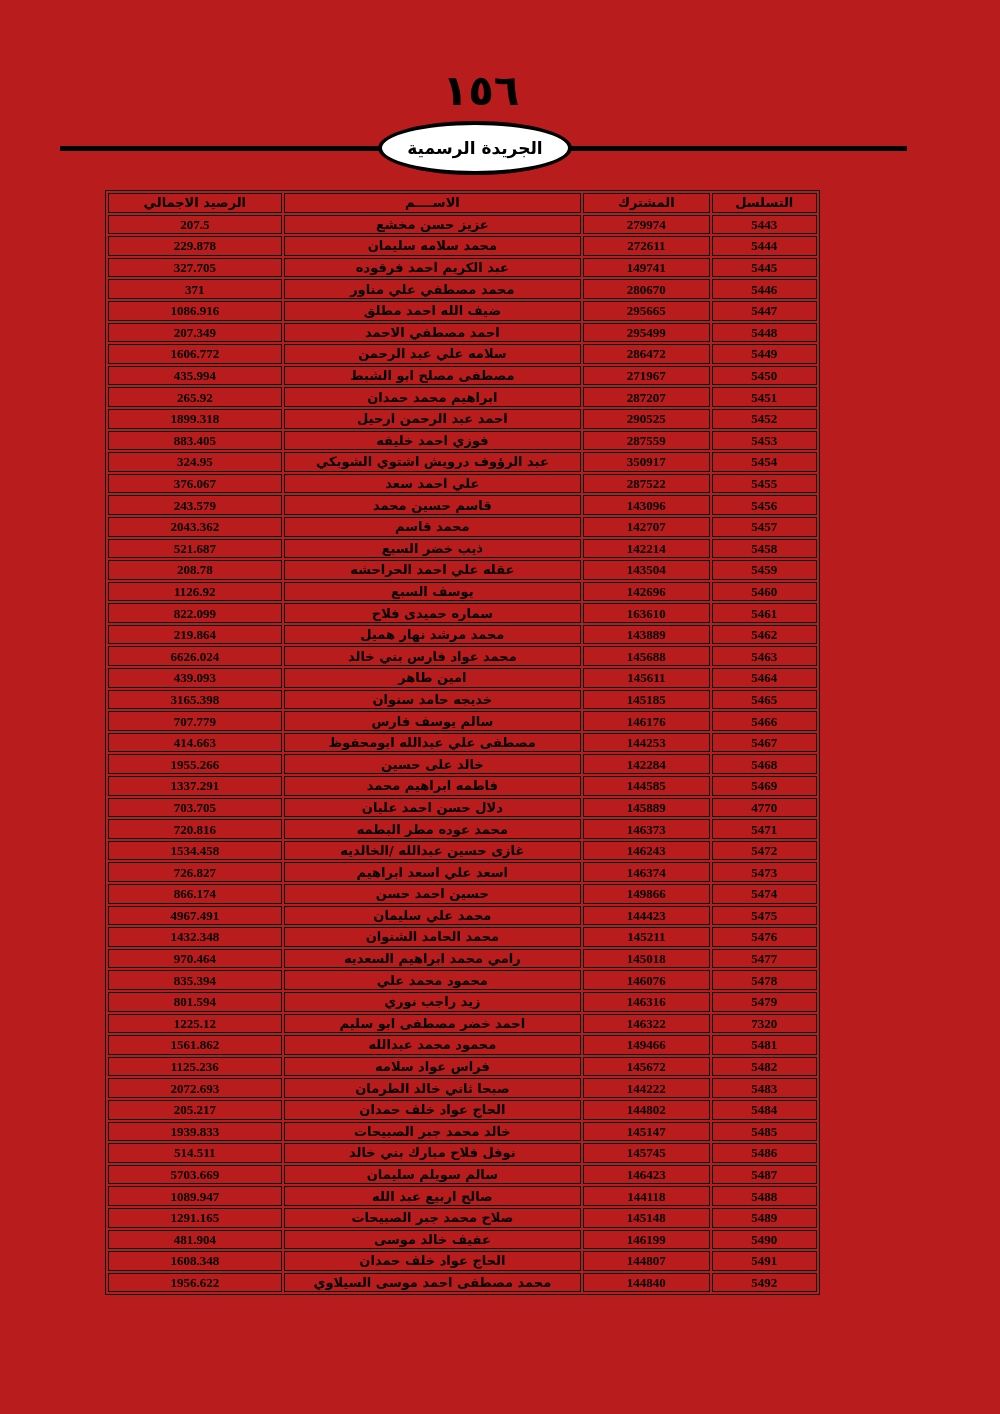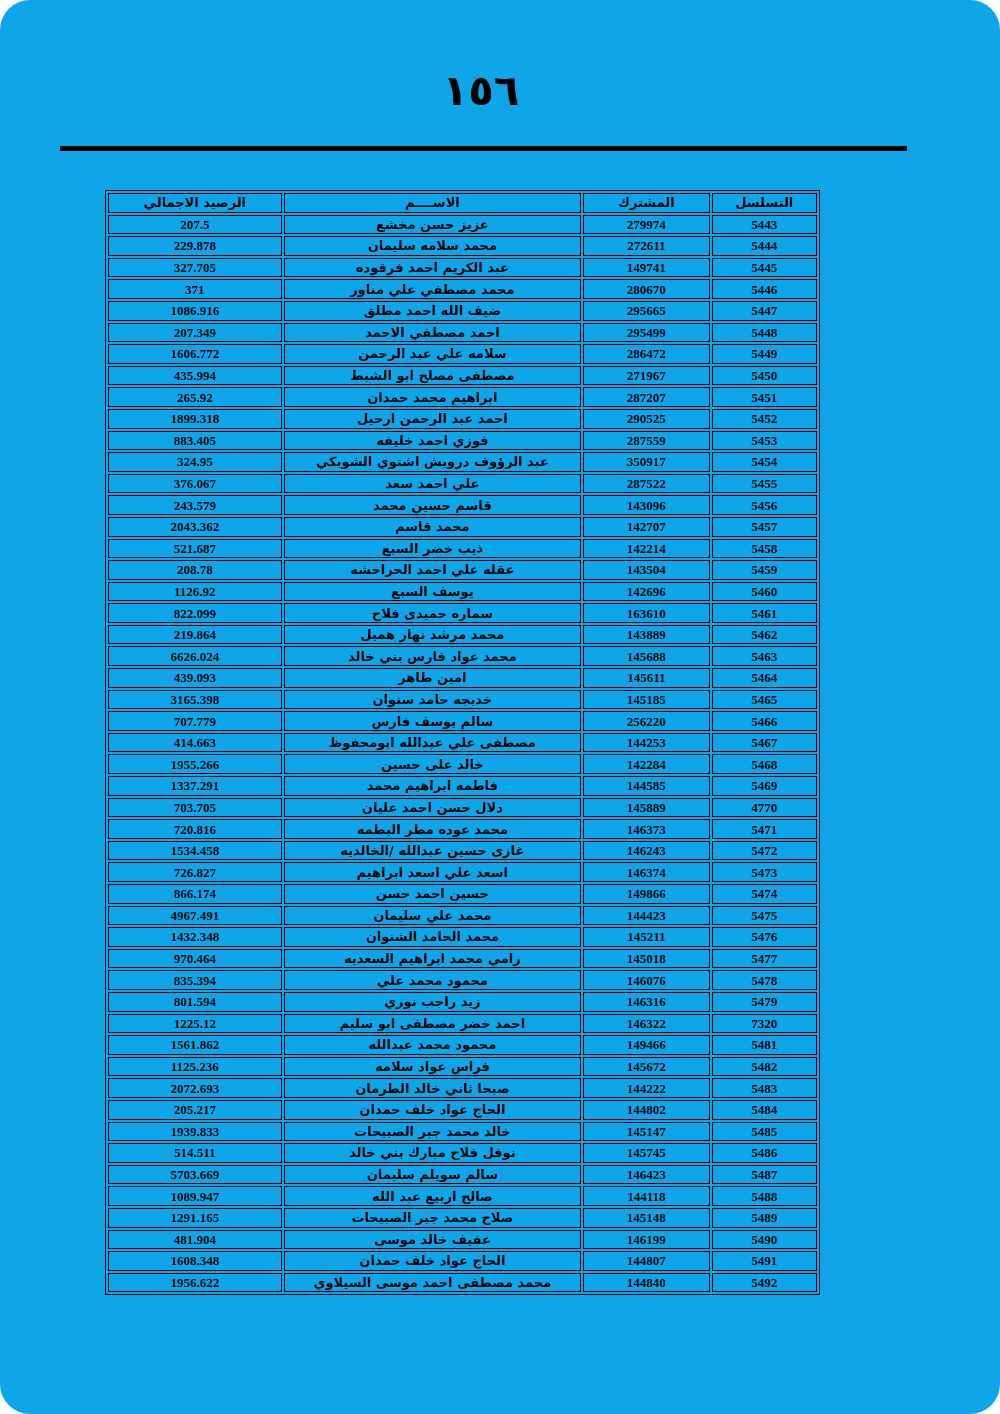--- a/index.html
+++ b/index.html
@@ -5,23 +5,22 @@
   * { margin: 0; padding: 0; box-sizing: border-box; }
   html, body { background: #ffffff; }
   body {
     width: 1000px; height: 1414px;
     position: relative;
     font-family: "DejaVu Sans", sans-serif;
     color: #000;
   }
   .page {
     position: absolute; inset: 0;
-    background: #0ea5e9;
+    background: #b91c1c;
     overflow: hidden;
-    border-radius: 30px;
   }
   .page-number {
     position: absolute;
     top: 70px; left: 331px; width: 300px;
     text-align: center;
     font-size: 42px;
     font-weight: bold;
     letter-spacing: 2px;
     line-height: 1;
   }
@@ -72,20 +71,23 @@
 </style>
 </head>
 <body>
 
 <div class="page">
 
   <div class="page-number">١٥٦</div>
 
   <div class="header-rule"></div>
 
+  <div class="gazette-oval">
+    <span>الجريدة الرسمية</span>
+  </div>
 
   <table class="records" dir="rtl">
     <colgroup>
       <col style="width:15%">
       <col style="width:18%">
       <col style="width:42.3%">
       <col style="width:24.7%">
     </colgroup>
     <thead>
       <tr>
@@ -229,21 +231,21 @@
           <td class="num">439.093</td>
         </tr>
         <tr>
           <td class="num">5465</td>
           <td class="num">145185</td>
           <td class="ar">خديجه حامد سنوان</td>
           <td class="num">3165.398</td>
         </tr>
         <tr>
           <td class="num">5466</td>
-          <td class="num">256220</td>
+          <td class="num">146176</td>
           <td class="ar">سالم يوسف فارس</td>
           <td class="num">707.779</td>
         </tr>
         <tr>
           <td class="num">5467</td>
           <td class="num">144253</td>
           <td class="ar">مصطفى علي عبدالله ابومحفوظ</td>
           <td class="num">414.663</td>
         </tr>
         <tr>

